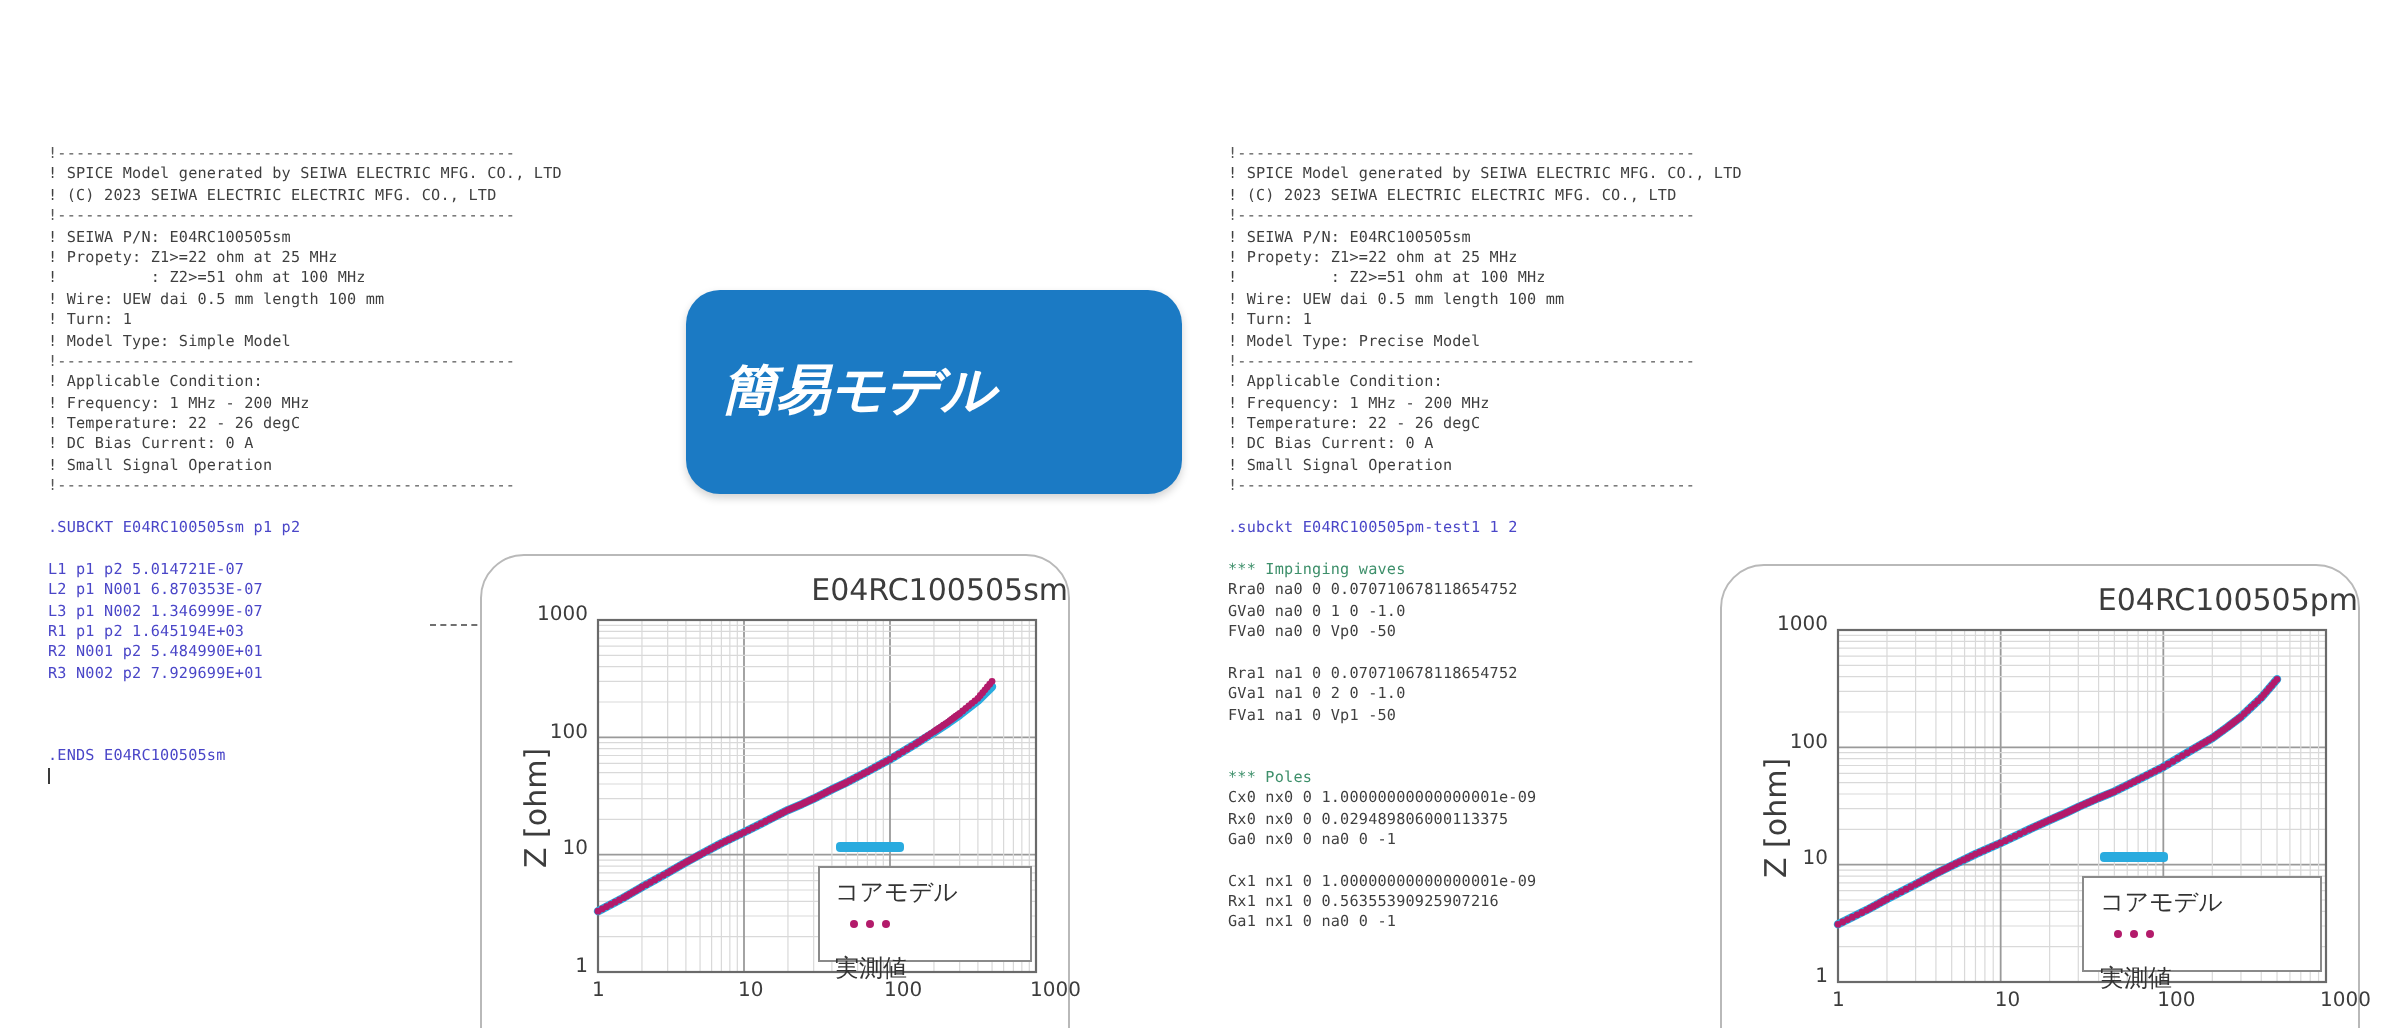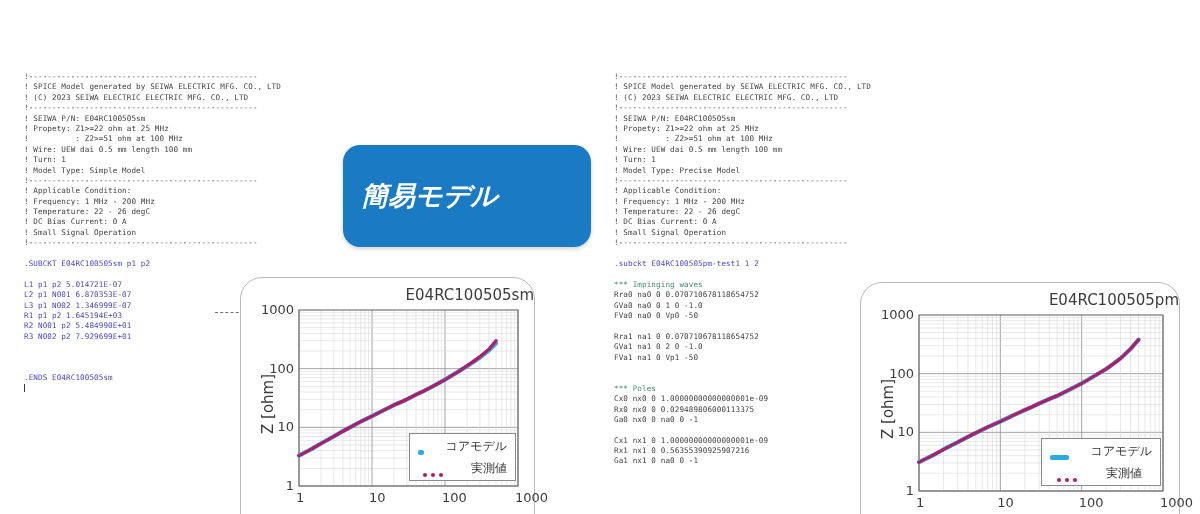--- a/index.html
+++ b/index.html
@@ -66,29 +66,29 @@
   .ylab{
     position:absolute;font-size:15px;color:#3c3c3c;
     transform:rotate(-90deg);transform-origin:left top;white-space:nowrap;
     font-family:"DejaVu Sans","Liberation Sans",sans-serif;
   }
   .xlab{
     position:absolute;font-size:15px;color:#3c3c3c;white-space:nowrap;
     text-align:center;font-family:"DejaVu Sans","Liberation Sans",sans-serif;
   }
   .tick{
-    position:absolute;font-size:13px;color:#3c3c3c;white-space:nowrap;
+    position:absolute;font-size:10px;color:#3c3c3c;white-space:nowrap;
     font-family:"DejaVu Sans","Liberation Sans",sans-serif;
   }
   .legendbox{
     position:absolute;border:1px solid #8a8a8a;background:#fff;
     display:flex;flex-direction:column;justify-content:center;gap:5px;
     padding:5px 8px;box-sizing:border-box;
   }
-  .legrow{display:flex;align-items:flex-end;gap:22px;}
+  .legrow{display:flex;align-items:flex-start;gap:12px;flex-direction:column;}
   .legline{width:34px;height:4.5px;background:#29abdf;border-radius:2px;}
   .legdots{width:34px;display:flex;gap:4px;justify-content:center;}
   .legdots i{width:4px;height:4px;border-radius:50%;background:#b31b6b;display:block;}
   .legtxt{font-size:12px;color:#333;white-space:nowrap;
     font-family:"DejaVu Sans","Liberation Sans",sans-serif;}
   .dashlink{position:absolute;border-top:1.3px dashed #707070;}
 </style>
 </head>
 <body>
 

